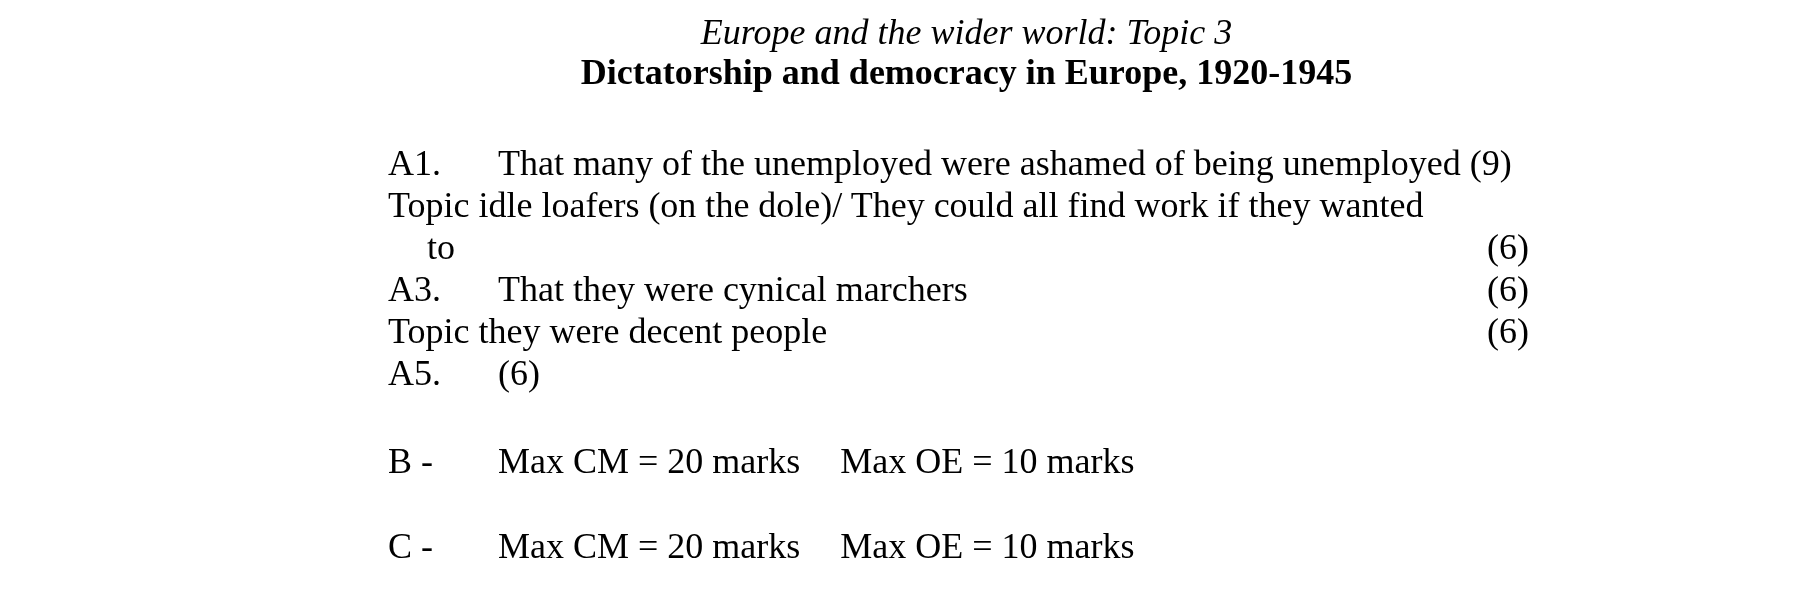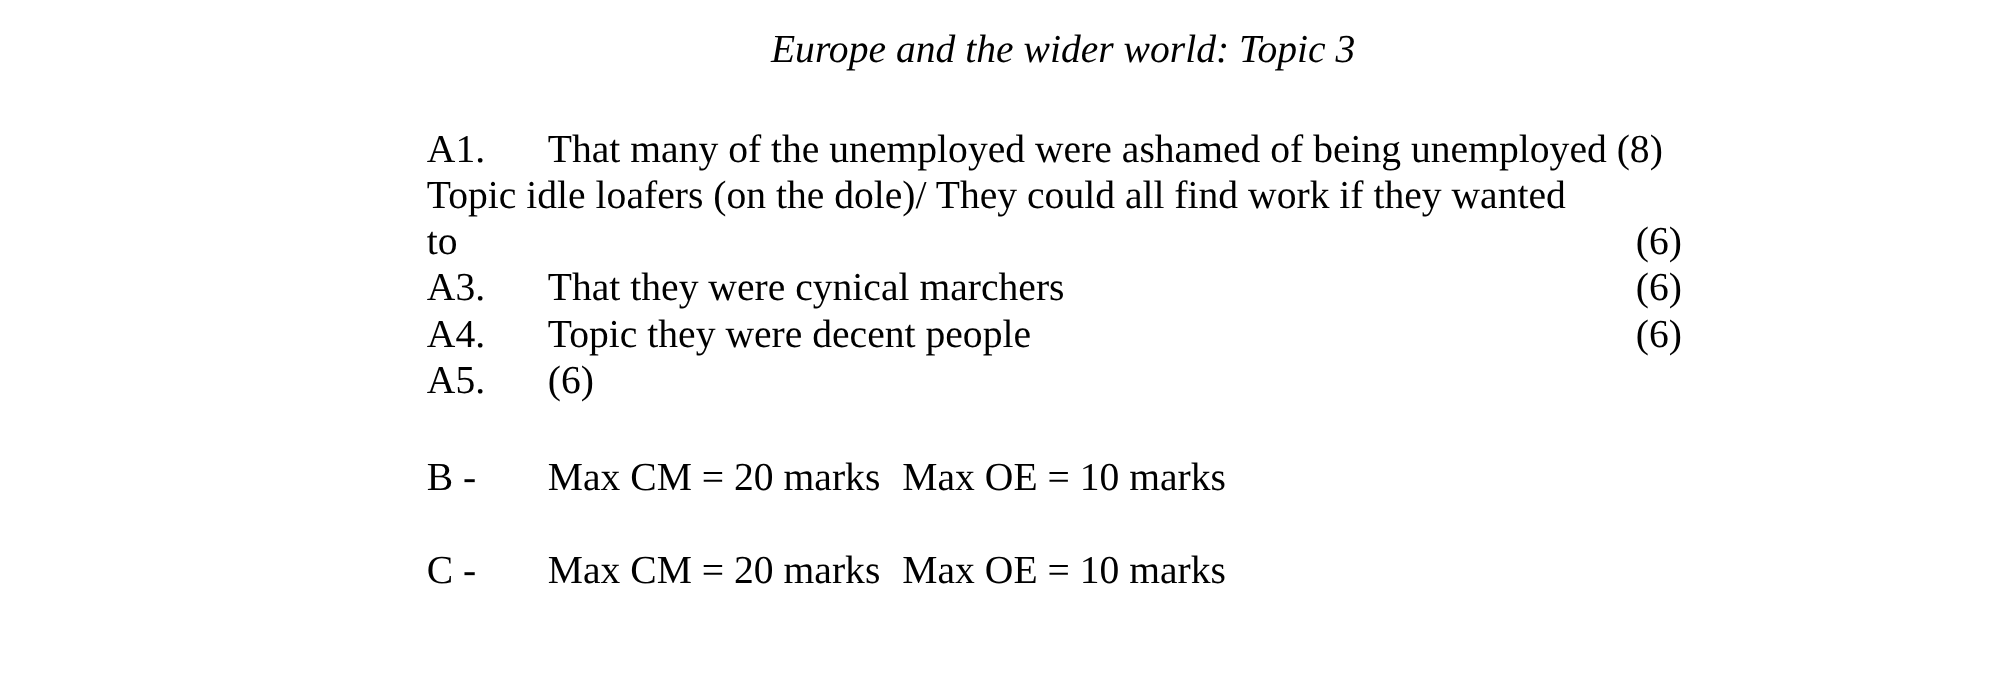--- a/index.html
+++ b/index.html
@@ -12,21 +12,21 @@
     height: 616px;
     position: relative;
     overflow: hidden;
     font-family: "Liberation Serif", "DejaVu Serif", serif;
     color: #000000;
     font-size: 36px;
   }
   .doc {
     position: absolute;
     left: 388px;
-    top: 12px;
+    top: 0;
     width: 1157px;
     padding-top: 12px;
   }
   .title-line {
     text-align: center;
     line-height: 40px;
     white-space: nowrap;
   }
   .title-sub {
     font-style: italic;
@@ -49,20 +49,21 @@
   .item-body {
     flex: 1;
     min-width: 0;
   }
   .item-line1 {
     white-space: nowrap;
   }
   .item-cont-row {
     display: flex;
     justify-content: space-between;
+    margin-left: 39px;
   }
   .item-mark {
     text-align: right;
     padding-right: 16px;
     flex-shrink: 0;
   }
   .single .item-body {
     display: flex;
     justify-content: space-between;
   }
@@ -72,36 +73,37 @@
   }
   .section-b { margin-top: 46px; }
   .section-c { margin-top: 43px; }
   .section-label {
     width: 110px;
     flex-shrink: 0;
   }
   .section-text {
     white-space: nowrap;
   }
-  .cm-part { margin-right: 20px; }
+  .cm-part { margin-right: 40px; }
 </style>
 </head>
 <body>
 
 <div class="doc">
 
   <div class="title-line title-sub">Europe and the wider world: Topic 3</div>
 
+  <div class="title-line title-main">Dictatorship and democracy in Europe, 1920-1945</div>
 
   <div class="answer-list">
 
     <div class="item-row">
       <div class="item-label">A1.</div>
       <div class="item-body">
-        <div class="item-line1">That many of the unemployed were ashamed of being unemployed (8)</div>
+        <div class="item-line1">That many of the unemployed were ashamed of being unemployed (9)</div>
       </div>
     </div>
 
     <div class="item-row">
       <div class="item-body">
         <div class="item-line1">Topic idle loafers (on the dole)/ They could all find work if they wanted</div>
         <div class="item-cont-row">
           <span>to</span>
           <span class="item-mark">(6)</span>
         </div>
@@ -110,21 +112,20 @@
 
     <div class="item-row single">
       <div class="item-label">A3.</div>
       <div class="item-body">
         <span>That they were cynical marchers</span>
         <span class="item-mark">(6)</span>
       </div>
     </div>
 
     <div class="item-row single">
-      <div class="item-label">A4.</div>
       <div class="item-body">
         <span>Topic they were decent people</span>
         <span class="item-mark">(6)</span>
       </div>
     </div>
 
     <div class="item-row single">
       <div class="item-label">A5.</div>
       <div class="item-body">
         <span class="item-mark">(6)</span>

